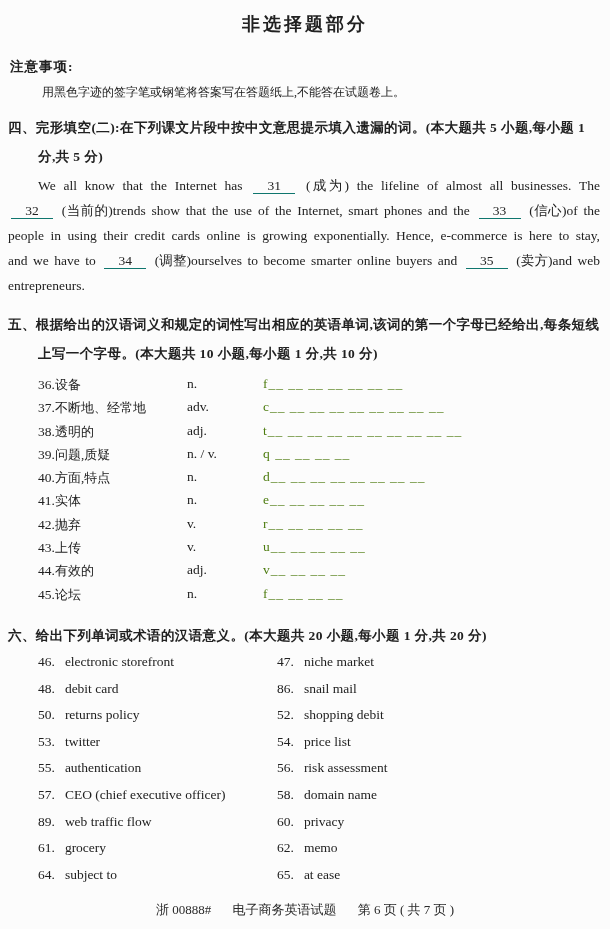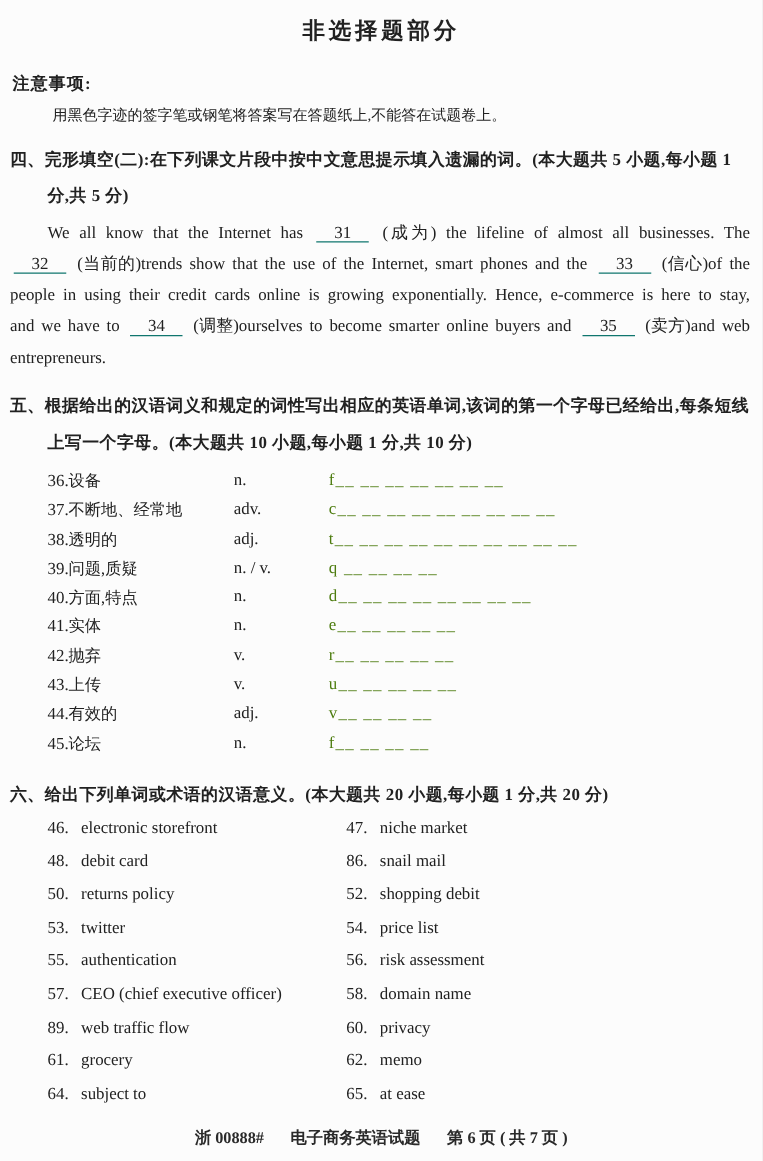--- a/index.html
+++ b/index.html
@@ -68,21 +68,21 @@
     font-size:13.5px;
   }
   .term-item{height:26.6px;}
   .t-num{margin-right:10px;}
   .footer{
     position:absolute;left:0;right:0;bottom:10px;
     text-align:center;
     font-size:13px;
     color:#2a2a2a;
   }
-  .footer span{margin:0 9px;font-weight:bold;}
+  .footer span{margin:0 9px;}
 </style>
 </head>
 <body>
 
 <div class="page">
 
   <h1 class="page-title">非选择题部分</h1>
 
   <div class="notice-head">注意事项:</div>
   <div class="notice-body">用黑色字迹的签字笔或钢笔将答案写在答题纸上,不能答在试题卷上。</div>

